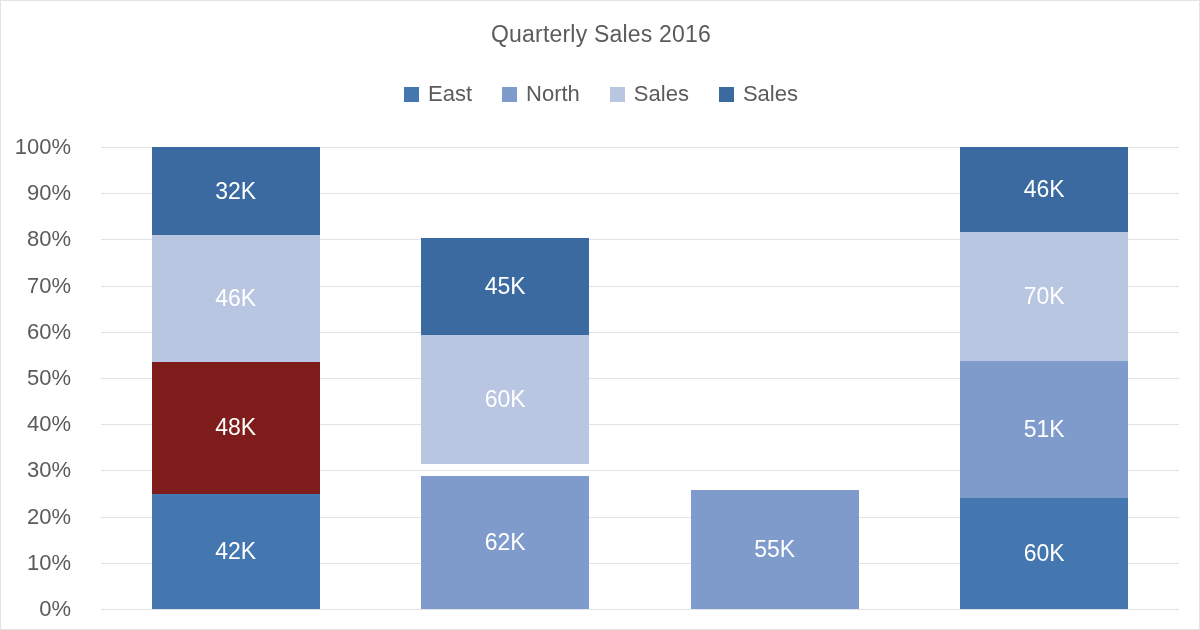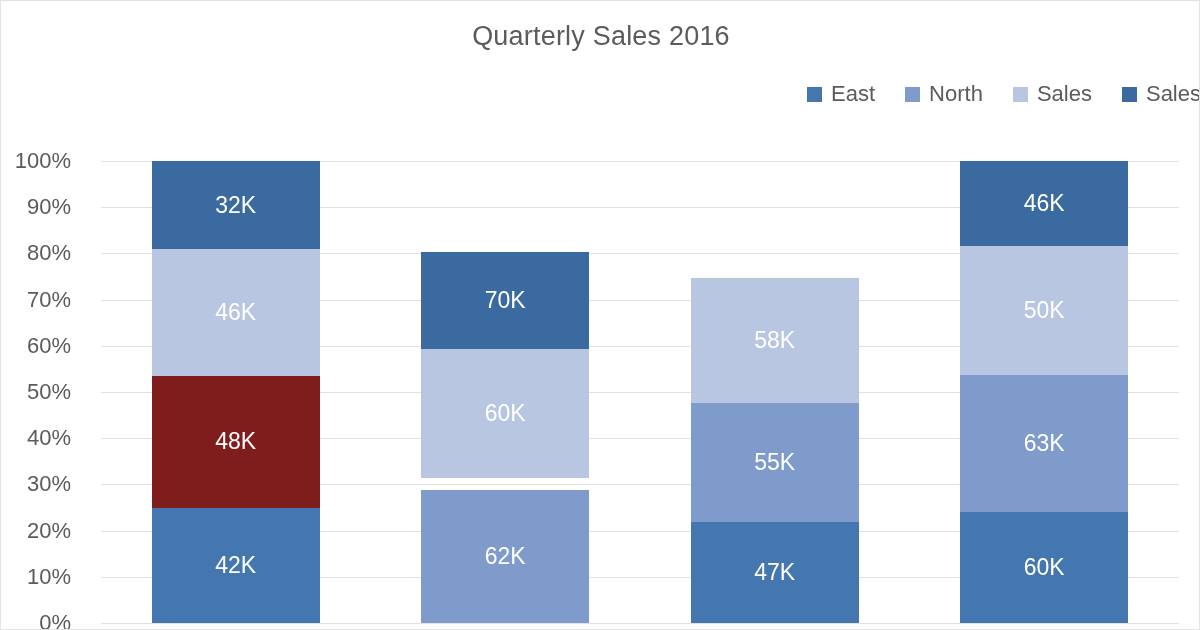--- a/index.html
+++ b/index.html
@@ -22,35 +22,35 @@
     overflow: hidden;
   }
 
   
   #chart-title {
     position: absolute;
     top: 20px;
     left: 0;
     width: 1200px;
     text-align: center;
-    font-size: 27px;
+    font-size: 23px;
     font-weight: normal;
     color: #5b5b5b;
     letter-spacing: 0.2px;
     white-space: nowrap;
   }
 
   
   #chart-legend {
     position: absolute;
     top: 82px;
     left: 0;
     width: 1200px;
     display: flex;
-    justify-content: flex-end;
+    justify-content: center;
     align-items: center;
     gap: 30px;
   }
   .legend-item {
     display: flex;
     align-items: center;
     gap: 9px;
   }
   .legend-swatch {
     width: 15px;
@@ -62,21 +62,21 @@
     font-size: 22px;
     color: #5b5b5b;
     line-height: 1;
     white-space: nowrap;
   }
 
   
   #plot-area {
     position: absolute;
     left: 100px;
-    top: 160px;
+    top: 146px;
     width: 1078px;
     height: 462px;
   }
 
   .gridline {
     position: absolute;
     left: 0;
     width: 100%;
     height: 1px;
     background: #e2e2e2;
@@ -194,43 +194,37 @@
           </div>
         </div>
         <div class="bar-group" style="width: 168px; left: 320.25px;">
           <div class="bar-segment" style="height: 28.8372%; background: rgb(126, 155, 204); margin-top: 12px;">
             <span class="segment-label">62K</span>
           </div>
           <div class="bar-segment" style="height: 27.907%; background: rgb(184, 198, 226);">
             <span class="segment-label">60K</span>
           </div>
           <div class="bar-segment" style="height: 20.9302%; background: rgb(59, 106, 160);">
-            <span class="segment-label">70K</span>
+            <span class="segment-label">45K</span>
           </div>
         </div>
         <div class="bar-group" style="width: 168px; left: 589.75px;">
-          <div class="bar-segment" style="height: 21.9626%; background: rgb(68, 119, 176);">
-            <span class="segment-label">47K</span>
-          </div>
           <div class="bar-segment" style="height: 25.7009%; background: rgb(126, 155, 204);">
             <span class="segment-label">55K</span>
-          </div>
-          <div class="bar-segment" style="height: 27.1028%; background: rgb(184, 198, 226);">
-            <span class="segment-label">58K</span>
           </div>
         </div>
         <div class="bar-group" style="width: 168px; left: 859.25px;">
           <div class="bar-segment" style="height: 24%; background: rgb(68, 119, 176);">
             <span class="segment-label">60K</span>
           </div>
           <div class="bar-segment" style="height: 29.6%; background: rgb(126, 155, 204);">
-            <span class="segment-label">63K</span>
+            <span class="segment-label">51K</span>
           </div>
           <div class="bar-segment" style="height: 28%; background: rgb(184, 198, 226);">
-            <span class="segment-label">50K</span>
+            <span class="segment-label">70K</span>
           </div>
           <div class="bar-segment" style="height: 18.4%; background: rgb(59, 106, 160);">
             <span class="segment-label">46K</span>
           </div>
         </div>
       </div>
   </div>
 
 </div>
 

